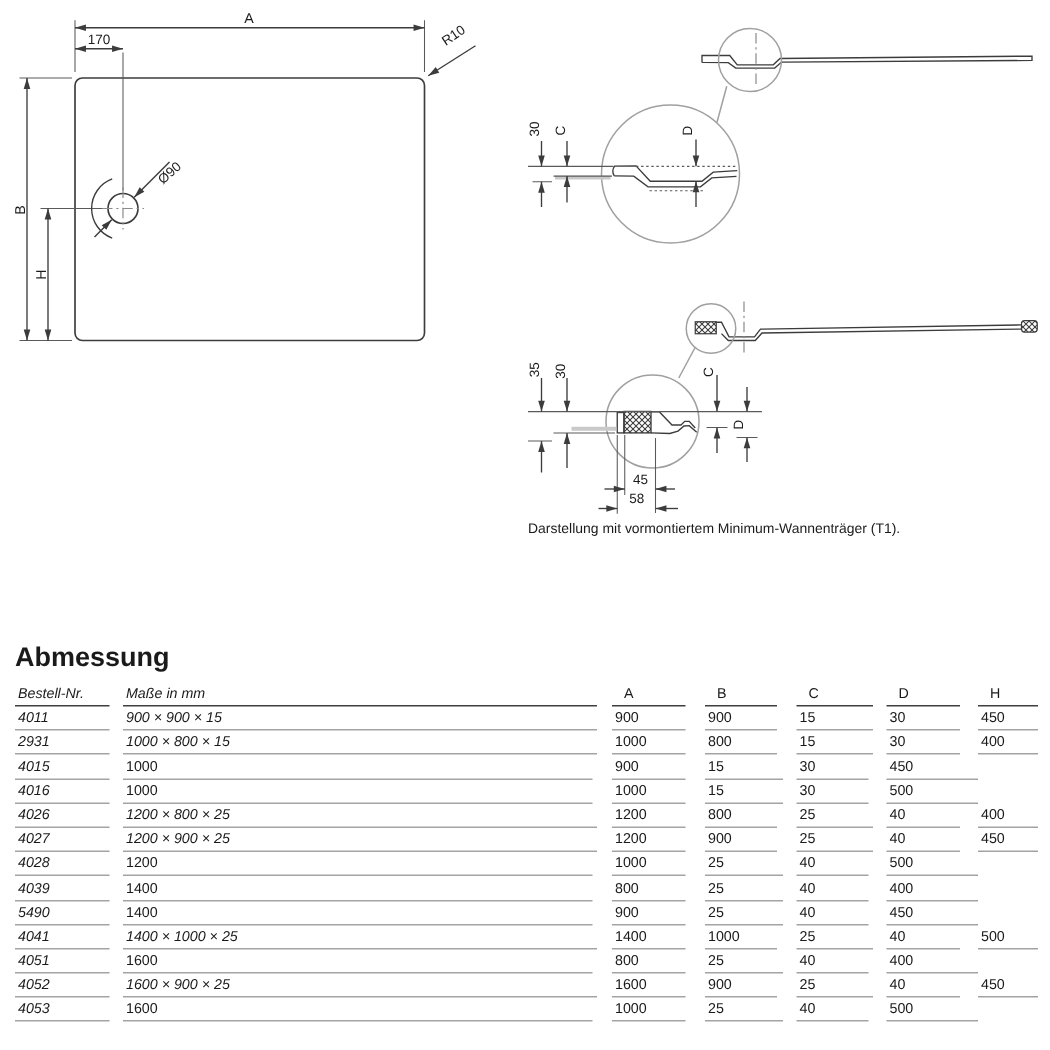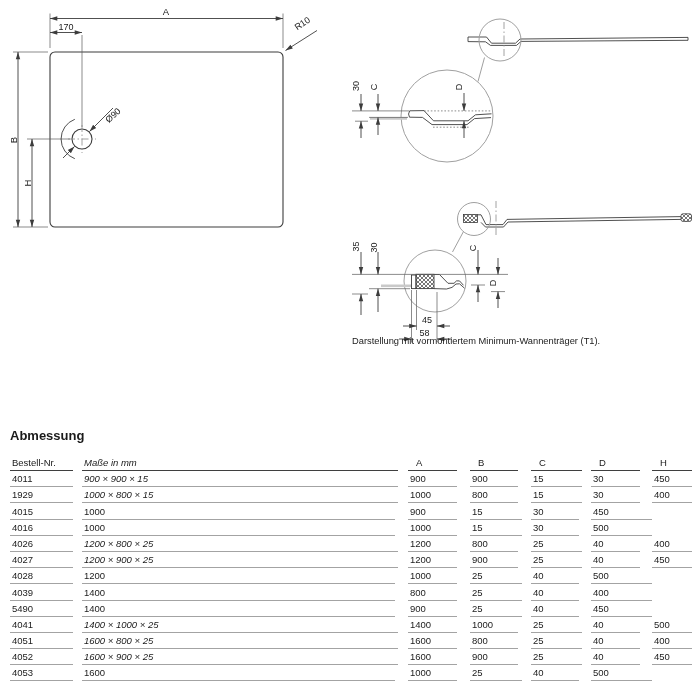--- a/index.html
+++ b/index.html
@@ -8,30 +8,30 @@
   svg text{font-family:"Liberation Sans",sans-serif;fill:#1a1a1a;}
   .ln{fill:none;stroke:#3c3c3c;stroke-width:1.1;}
   .dl{fill:none;stroke:#3c3c3c;stroke-width:0.9;}
   .xl{fill:none;stroke:#5a5a5a;stroke-width:0.7;}
   .dc{fill:none;stroke:#a0a0a0;stroke-width:1;}
   .cl{fill:none;stroke:#8a8a8a;stroke-width:0.8;stroke-dasharray:7 2.5 1.5 2.5;}
   .dot{fill:none;stroke:#5a5a5a;stroke-width:0.7;stroke-dasharray:1.6 1.8;}
   .floor{fill:none;stroke:#c9c9c9;stroke-width:2.6;}
   .dimtxt{font-size:9px;}
   .lettertxt{font-size:9.5px;}
-  #caption{position:absolute;left:352px;top:336px;font-size:9.3px;color:#1a1a1a;}
-  #tbl-heading{position:absolute;left:10px;top:428px;font-size:13px;font-weight:700;}
+  #caption{position:absolute;left:352px;top:347px;font-size:9.3px;color:#1a1a1a;}
+  #tbl-heading{position:absolute;left:10px;top:428px;font-size:18px;font-weight:700;}
   .tbl{position:absolute;left:10px;top:455px;width:684px;font-size:9.5px;}
   .row{display:grid;grid-template-columns:72px 326px 62px 61px 60px 61px 40px;height:16.2px;}
   .row.head{height:16px;}
   .cell{display:flex;align-items:flex-end;padding:0 0 2.5px 2px;line-height:1;
         border-bottom:1px solid #a3a3a3;box-sizing:border-box;white-space:nowrap;overflow:hidden;}
   .row.head .cell{border-bottom:1.6px solid #3f3f3f;}
   .row.head .cell.c2,.row.head .cell.c3,.row.head .cell.c4,.row.head .cell.c5,.row.head .cell.c6{padding-left:8px;}
-  .cell.c0{margin-right:9px;}
+  .cell.c0{margin-right:9px;font-style:italic;}
   .cell.c1{margin-right:10px;font-style:italic;}
   .cell.c2{margin-right:13px;}
   .cell.c3{margin-right:13px;}
   .cell.c4{margin-right:9px;}
   .cell.c5{margin-right:12px;}
   .cell.c6{margin-right:0;}
 </style>
 </head>
 <body>
 
@@ -164,21 +164,21 @@
       <div class="row">
         <div class="cell c0">4011</div>
         <div class="cell c1">900 × 900 × 15</div>
         <div class="cell c2">900</div>
         <div class="cell c3">900</div>
         <div class="cell c4">15</div>
         <div class="cell c5">30</div>
         <div class="cell c6">450</div>
       </div>
       <div class="row">
-        <div class="cell c0">1929</div>
+        <div class="cell c0">2931</div>
         <div class="cell c1">1000 × 800 × 15</div>
         <div class="cell c2">1000</div>
         <div class="cell c3">800</div>
         <div class="cell c4">15</div>
         <div class="cell c5">30</div>
         <div class="cell c6">400</div>
       </div>
       <div class="row">
         <div class="cell c0">4015</div>
         <div class="cell c2">1000</div>
@@ -241,21 +241,20 @@
         <div class="cell c0">4041</div>
         <div class="cell c1">1400 × 1000 × 25</div>
         <div class="cell c2">1400</div>
         <div class="cell c3">1000</div>
         <div class="cell c4">25</div>
         <div class="cell c5">40</div>
         <div class="cell c6">500</div>
       </div>
       <div class="row">
         <div class="cell c0">4051</div>
-        <div class="cell c1">1600 × 800 × 25</div>
         <div class="cell c2">1600</div>
         <div class="cell c3">800</div>
         <div class="cell c4">25</div>
         <div class="cell c5">40</div>
         <div class="cell c6">400</div>
       </div>
       <div class="row">
         <div class="cell c0">4052</div>
         <div class="cell c1">1600 × 900 × 25</div>
         <div class="cell c2">1600</div>

